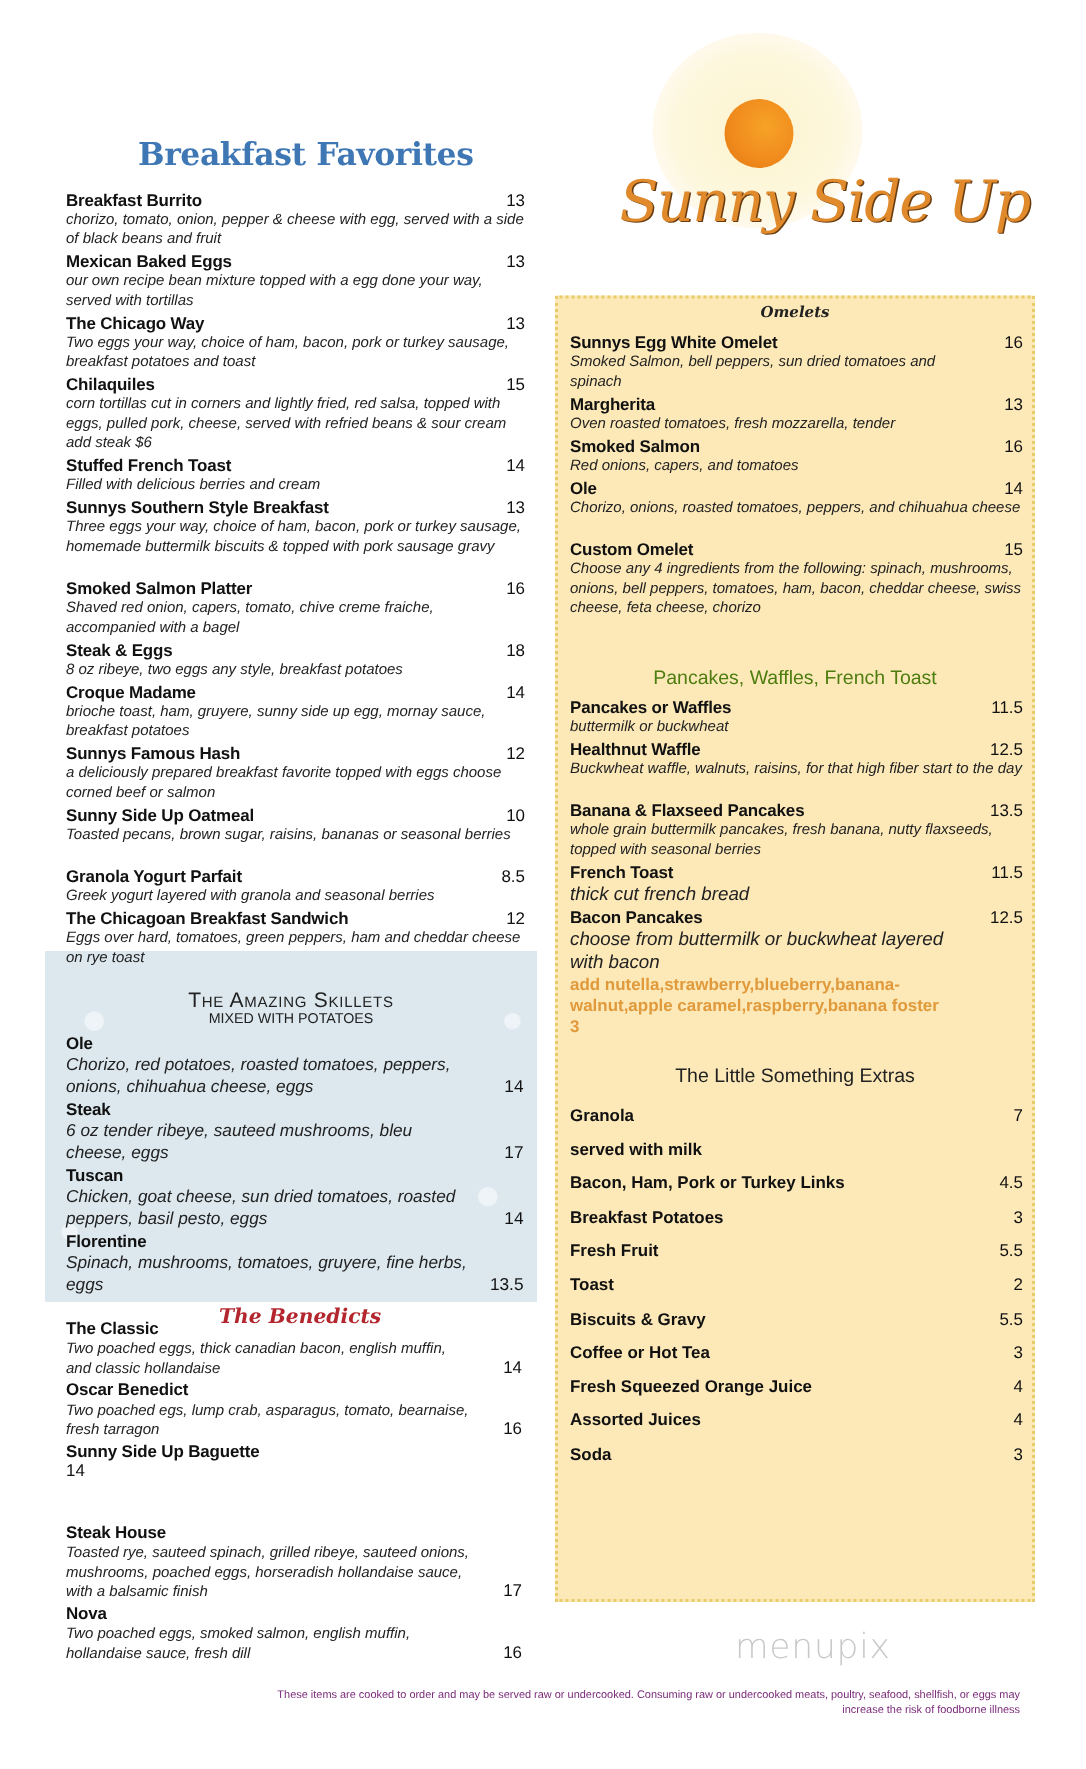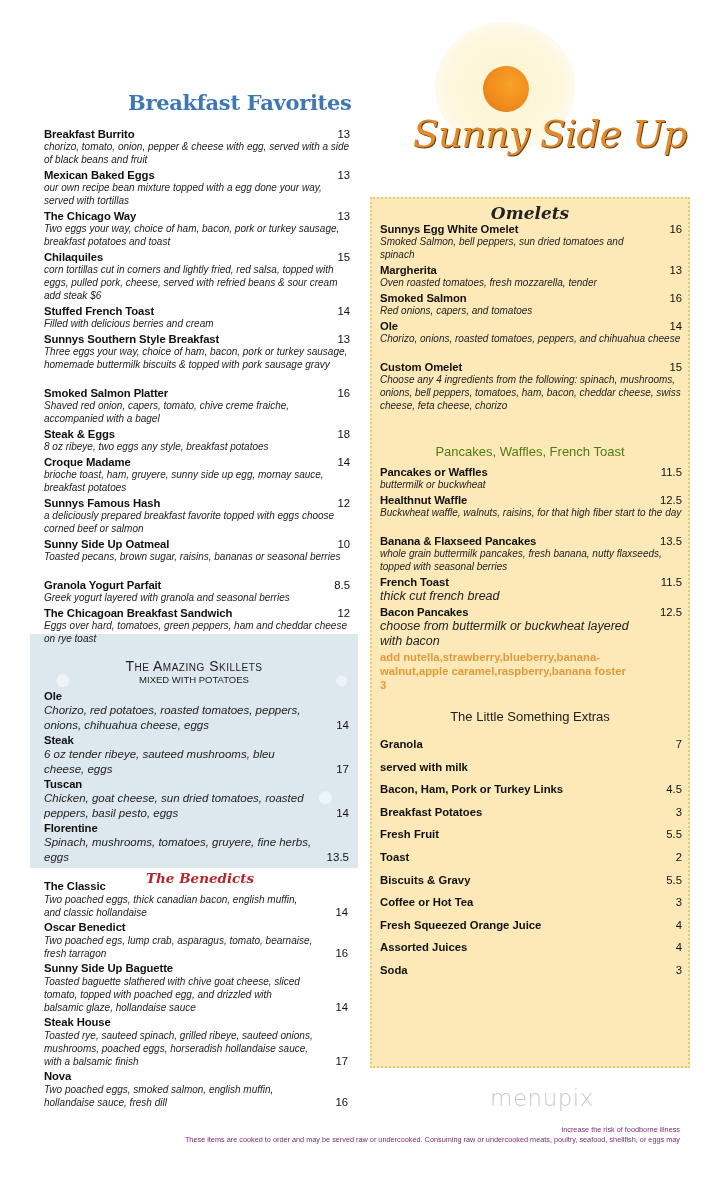--- a/index.html
+++ b/index.html
@@ -1,21 +1,21 @@
 <!DOCTYPE html>
 <html><head>
 <meta charset="utf-8">
 <style>
   * { box-sizing: border-box; margin: 0; padding: 0; }
   html, body { width: 724px; height: 1179px; background: #ffffff; overflow: hidden; }
   body { position: relative; font-family: "DejaVu Sans", sans-serif; color: #111; }
   .fav-title {
     position: absolute; left: 92px; top: 90px; width: 210px;
     font-family: "DejaVu Serif", serif; font-weight: bold; font-size: 21px;
-    color: #3f77b5; letter-spacing: -0.3px; white-space: nowrap; margin-left: 36px;
+    color: #3f77b5; letter-spacing: -0.3px; white-space: nowrap;
   }
   .fav-list { position: absolute; left: 44px; top: 128px; width: 306px; }
 
   .item { position: relative; }
   .item-head { display: flex; justify-content: space-between; align-items: baseline; }
   .item-name { font-family: "Liberation Sans", sans-serif; font-weight: bold; font-size: 11.3px; line-height: 13px; letter-spacing: -0.1px; }
   .item-price { font-family: "Liberation Sans", sans-serif; font-size: 11.3px; line-height: 13px; margin-left: 32px; }
   .item-desc { font-family: "Liberation Sans", sans-serif; font-style: italic; font-size: 10px; line-height: 12.8px; color: #222; }
 
   
@@ -72,21 +72,21 @@
     font-family: "DejaVu Serif", serif; font-style: italic; font-size: 38px; color: #e08a2c;
     text-shadow: 1px 1px 0 #6b3e12; letter-spacing: -1px;
   }
 
   .yellow-panel {
     position: absolute; left: 370px; top: 197px; width: 320px; height: 871px;
     background: #fde9b8; border: 2px dotted #e6cc6a;
   }
   .omelets-title {
     position: absolute; left: 0; top: 4px; width: 100%; text-align: center;
-    font-family: "DejaVu Serif", serif; font-style: italic; font-weight: bold; font-size: 17px; color: #222;
+    font-family: "DejaVu Serif", serif; font-style: italic; font-weight: bold; font-size: 10px; color: #222;
   }
   .omelet-list { position: absolute; left: 8px; top: 24px; width: 302px; }
   .pan-title {
     position: absolute; left: 0; top: 245px; width: 100%; text-align: center;
     font-family: "Liberation Sans", sans-serif; font-size: 13px; color: #4d7c0f;
   }
   .pan-list { position: absolute; left: 8px; top: 267px; width: 302px; }
   .pan-big-desc { font-family: "Liberation Sans", sans-serif; font-style: italic; font-size: 12.5px; line-height: 15px; color: #222; }
   .addons { font-family: "Liberation Sans", sans-serif; font-weight: bold; font-size: 11.3px; line-height: 14px; color: #e09a3c; margin-top: 1px; }
   .extras-title {
@@ -248,21 +248,20 @@
   <div class="item" style="height:41px">
       <div class="item-name">Oscar Benedict</div>
       <div class="bn-desc-row">
         <span class="bn-desc">Two poached egs, lump crab, asparagus, tomato, bearnaise, fresh tarragon</span>
         <span class="bn-price">16</span>
       </div>
     </div>
   <div class="item" style="height:54px">
       <div class="item-name">Sunny Side Up Baguette</div>
       <div class="bn-desc-row">
-        <span class="bn-desc">Toasted baguette slathered with chive goat cheese, sliced tomato, topped with poached egg, and drizzled with balsamic glaze, hollandaise sauce</span>
         <span class="bn-price">14</span>
       </div>
     </div>
   <div class="item" style="height:54px">
       <div class="item-name">Steak House</div>
       <div class="bn-desc-row">
         <span class="bn-desc">Toasted rye, sauteed spinach, grilled ribeye, sauteed onions, mushrooms, poached eggs, horseradish hollandaise sauce, with a balsamic finish</span>
         <span class="bn-price">17</span>
       </div>
     </div>
@@ -406,15 +405,15 @@
     <div class="extra-row">
         <span class="extra-name">Soda</span>
         <span>3</span>
       </div>
   </div>
 </div>
 
 <div class="watermark">menupix</div>
 
 <div class="disclaimer">
+  <div>These items are cooked to order and may be served raw or undercooked. Consuming raw or undercooked meats, poultry, seafood, shellfish, or eggs may</div>
   <div>increase the risk of foodborne illness</div>
-  <div>These items are cooked to order and may be served raw or undercooked. Consuming raw or undercooked meats, poultry, seafood, shellfish, or eggs may</div>
 </div>
 
 </body></html>

